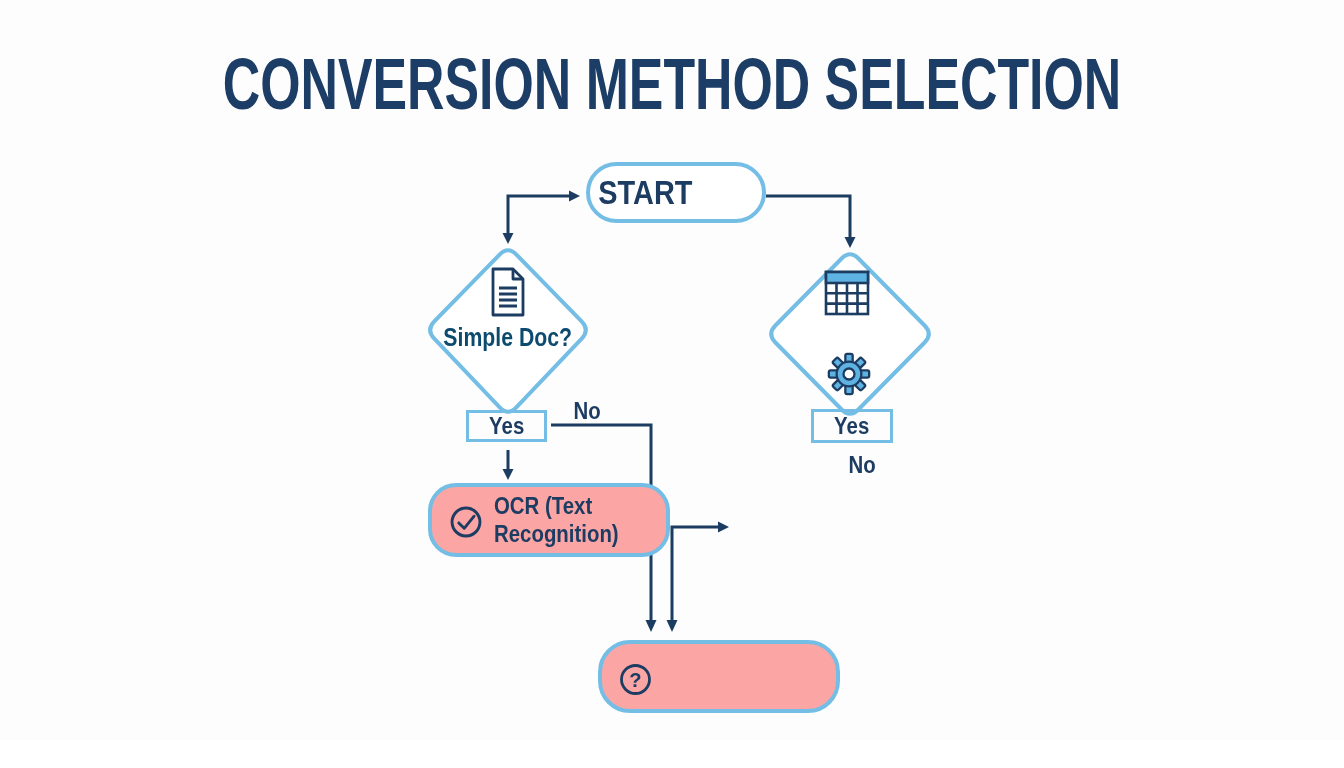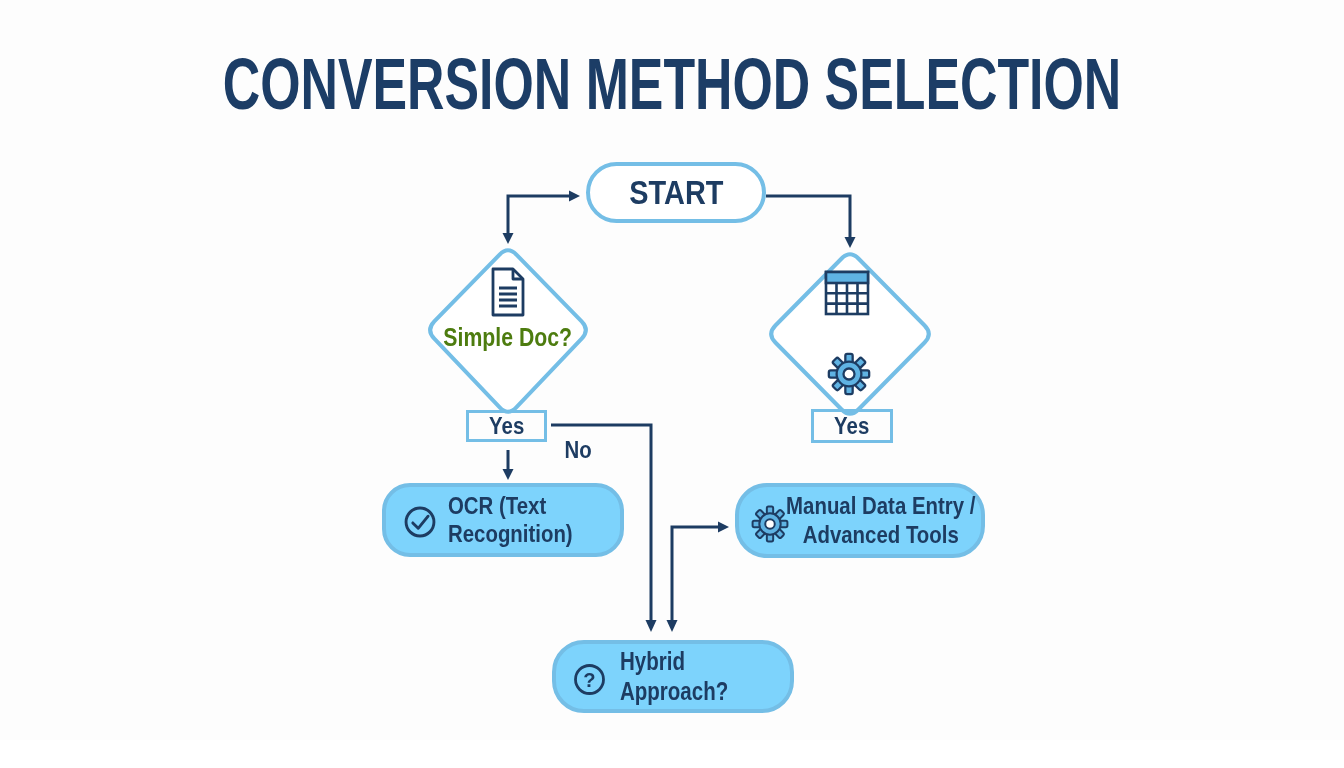--- a/index.html
+++ b/index.html
@@ -16,40 +16,41 @@
     text-align:center;font-size:73px;font-weight:700;color:#1c3d66;
     transform:scaleX(0.71);transform-origin:50% 50%;
     white-space:nowrap;letter-spacing:0px;
   }
   
   .cond{display:inline-block;transform:scaleX(0.85);transform-origin:50% 50%;white-space:nowrap;}
   
   #start-node{
     left:586px;top:162px;width:180px;height:61px;box-sizing:border-box;
     border:4px solid #74bee6;border-radius:31px;background:#ffffff;
-    display:flex;align-items:center;justify-content:center;
+    display:flex;align-items:center;justify-content:flex-start;
   }
   #start-node span{font-size:34px;font-weight:700;color:#1d3c62;}
   
   .diamond-label{
-    text-align:center;font-size:25px;font-weight:700;color:#4d7c0f;
+    text-align:center;font-size:25px;font-weight:700;color:#0c4a6e;
   }
   
   .yes-box{
     box-sizing:border-box;border:3px solid #74bee6;background:transparent;
     display:flex;align-items:center;justify-content:center;
     font-size:24px;font-weight:700;color:#1d3c62;
   }
   .no-label{
-    text-align:center;font-size:24px;font-weight:700;color:#1d3c62;margin-top:39px;
+    text-align:right;font-size:24px;font-weight:700;color:#1d3c62;
   }
   
   .result-box{
     box-sizing:border-box;border:4px solid #74bee6;border-radius:30px;
-    background:#7dd3fc;
+    background:#fca5a5;
+    margin-left:46px;
   }
   .node-icon{position:absolute;}
   .node-text{
     position:absolute;top:0;bottom:0;display:flex;align-items:center;
     font-size:24px;font-weight:700;color:#1d3c62;line-height:1.18;
   }
   .node-text > span{display:inline-block;transform:scaleX(0.85);transform-origin:0 50%;}
   .node-text.centered > span{text-align:center;}
 </style>
 </head>
@@ -150,47 +151,23 @@
       <svg width="36" height="36" viewBox="0 0 40 40">
         <circle cx="20" cy="20" r="15.5" fill="none" stroke="#1d3c62" stroke-width="3.2"></circle>
         <path d="M12 21 L18 27 L29 13.5" fill="none" stroke="#1d3c62" stroke-width="3.2" stroke-linecap="round" stroke-linejoin="round"></path>
       </svg>
     </div>
     <div class="node-text" style="left:62px;">
       <span style="width:150px;">OCR (Text Recognition)</span>
     </div>
   </div>
 
-  <div class="abs result-box" style="left:735px;top:483px;width:250px;height:75px;border-radius:32px;">
-    <div class="node-icon" style="left:12px;top:18px;">
-      <svg width="38" height="38" viewBox="0 0 48 48">
-        <g stroke="#1d3c62" stroke-width="2.5" fill="#5fb3e3">
-          <rect x="20" y="2" width="8" height="11" rx="2"></rect>
-          <rect x="20" y="2" width="8" height="11" rx="2" transform="rotate(45 24 24)"></rect>
-          <rect x="20" y="2" width="8" height="11" rx="2" transform="rotate(90 24 24)"></rect>
-          <rect x="20" y="2" width="8" height="11" rx="2" transform="rotate(135 24 24)"></rect>
-          <rect x="20" y="2" width="8" height="11" rx="2" transform="rotate(180 24 24)"></rect>
-          <rect x="20" y="2" width="8" height="11" rx="2" transform="rotate(225 24 24)"></rect>
-          <rect x="20" y="2" width="8" height="11" rx="2" transform="rotate(270 24 24)"></rect>
-          <rect x="20" y="2" width="8" height="11" rx="2" transform="rotate(315 24 24)"></rect>
-        </g>
-        <circle cx="24" cy="24" r="13.5" fill="#5fb3e3" stroke="#1d3c62" stroke-width="2.5"></circle>
-        <circle cx="24" cy="24" r="6" fill="#ffffff" stroke="#1d3c62" stroke-width="2.5"></circle>
-      </svg>
-    </div>
-    <div class="node-text centered" style="left:44px;">
-      <span style="width:230px;">Manual Data Entry / Advanced Tools</span>
-    </div>
-  </div>
 
   <div class="abs result-box" style="left:552px;top:640px;width:242px;height:73px;border-radius:32px;">
     <div class="node-icon" style="left:16px;top:18px;">
       <svg width="35" height="35" viewBox="0 0 40 40">
         <circle cx="20" cy="20" r="16" fill="none" stroke="#1d3c62" stroke-width="3.2"></circle>
         <text x="20" y="28" text-anchor="middle" font-family="Liberation Sans, sans-serif" font-size="23" font-weight="700" fill="#1d3c62">?</text>
       </svg>
     </div>
-    <div class="node-text" style="left:64px;font-size:25px;">
-      <span style="width:205px;transform:scaleX(0.82);">Hybrid Approach?</span>
-    </div>
   </div>
 
 </div>
 
 </body></html>

